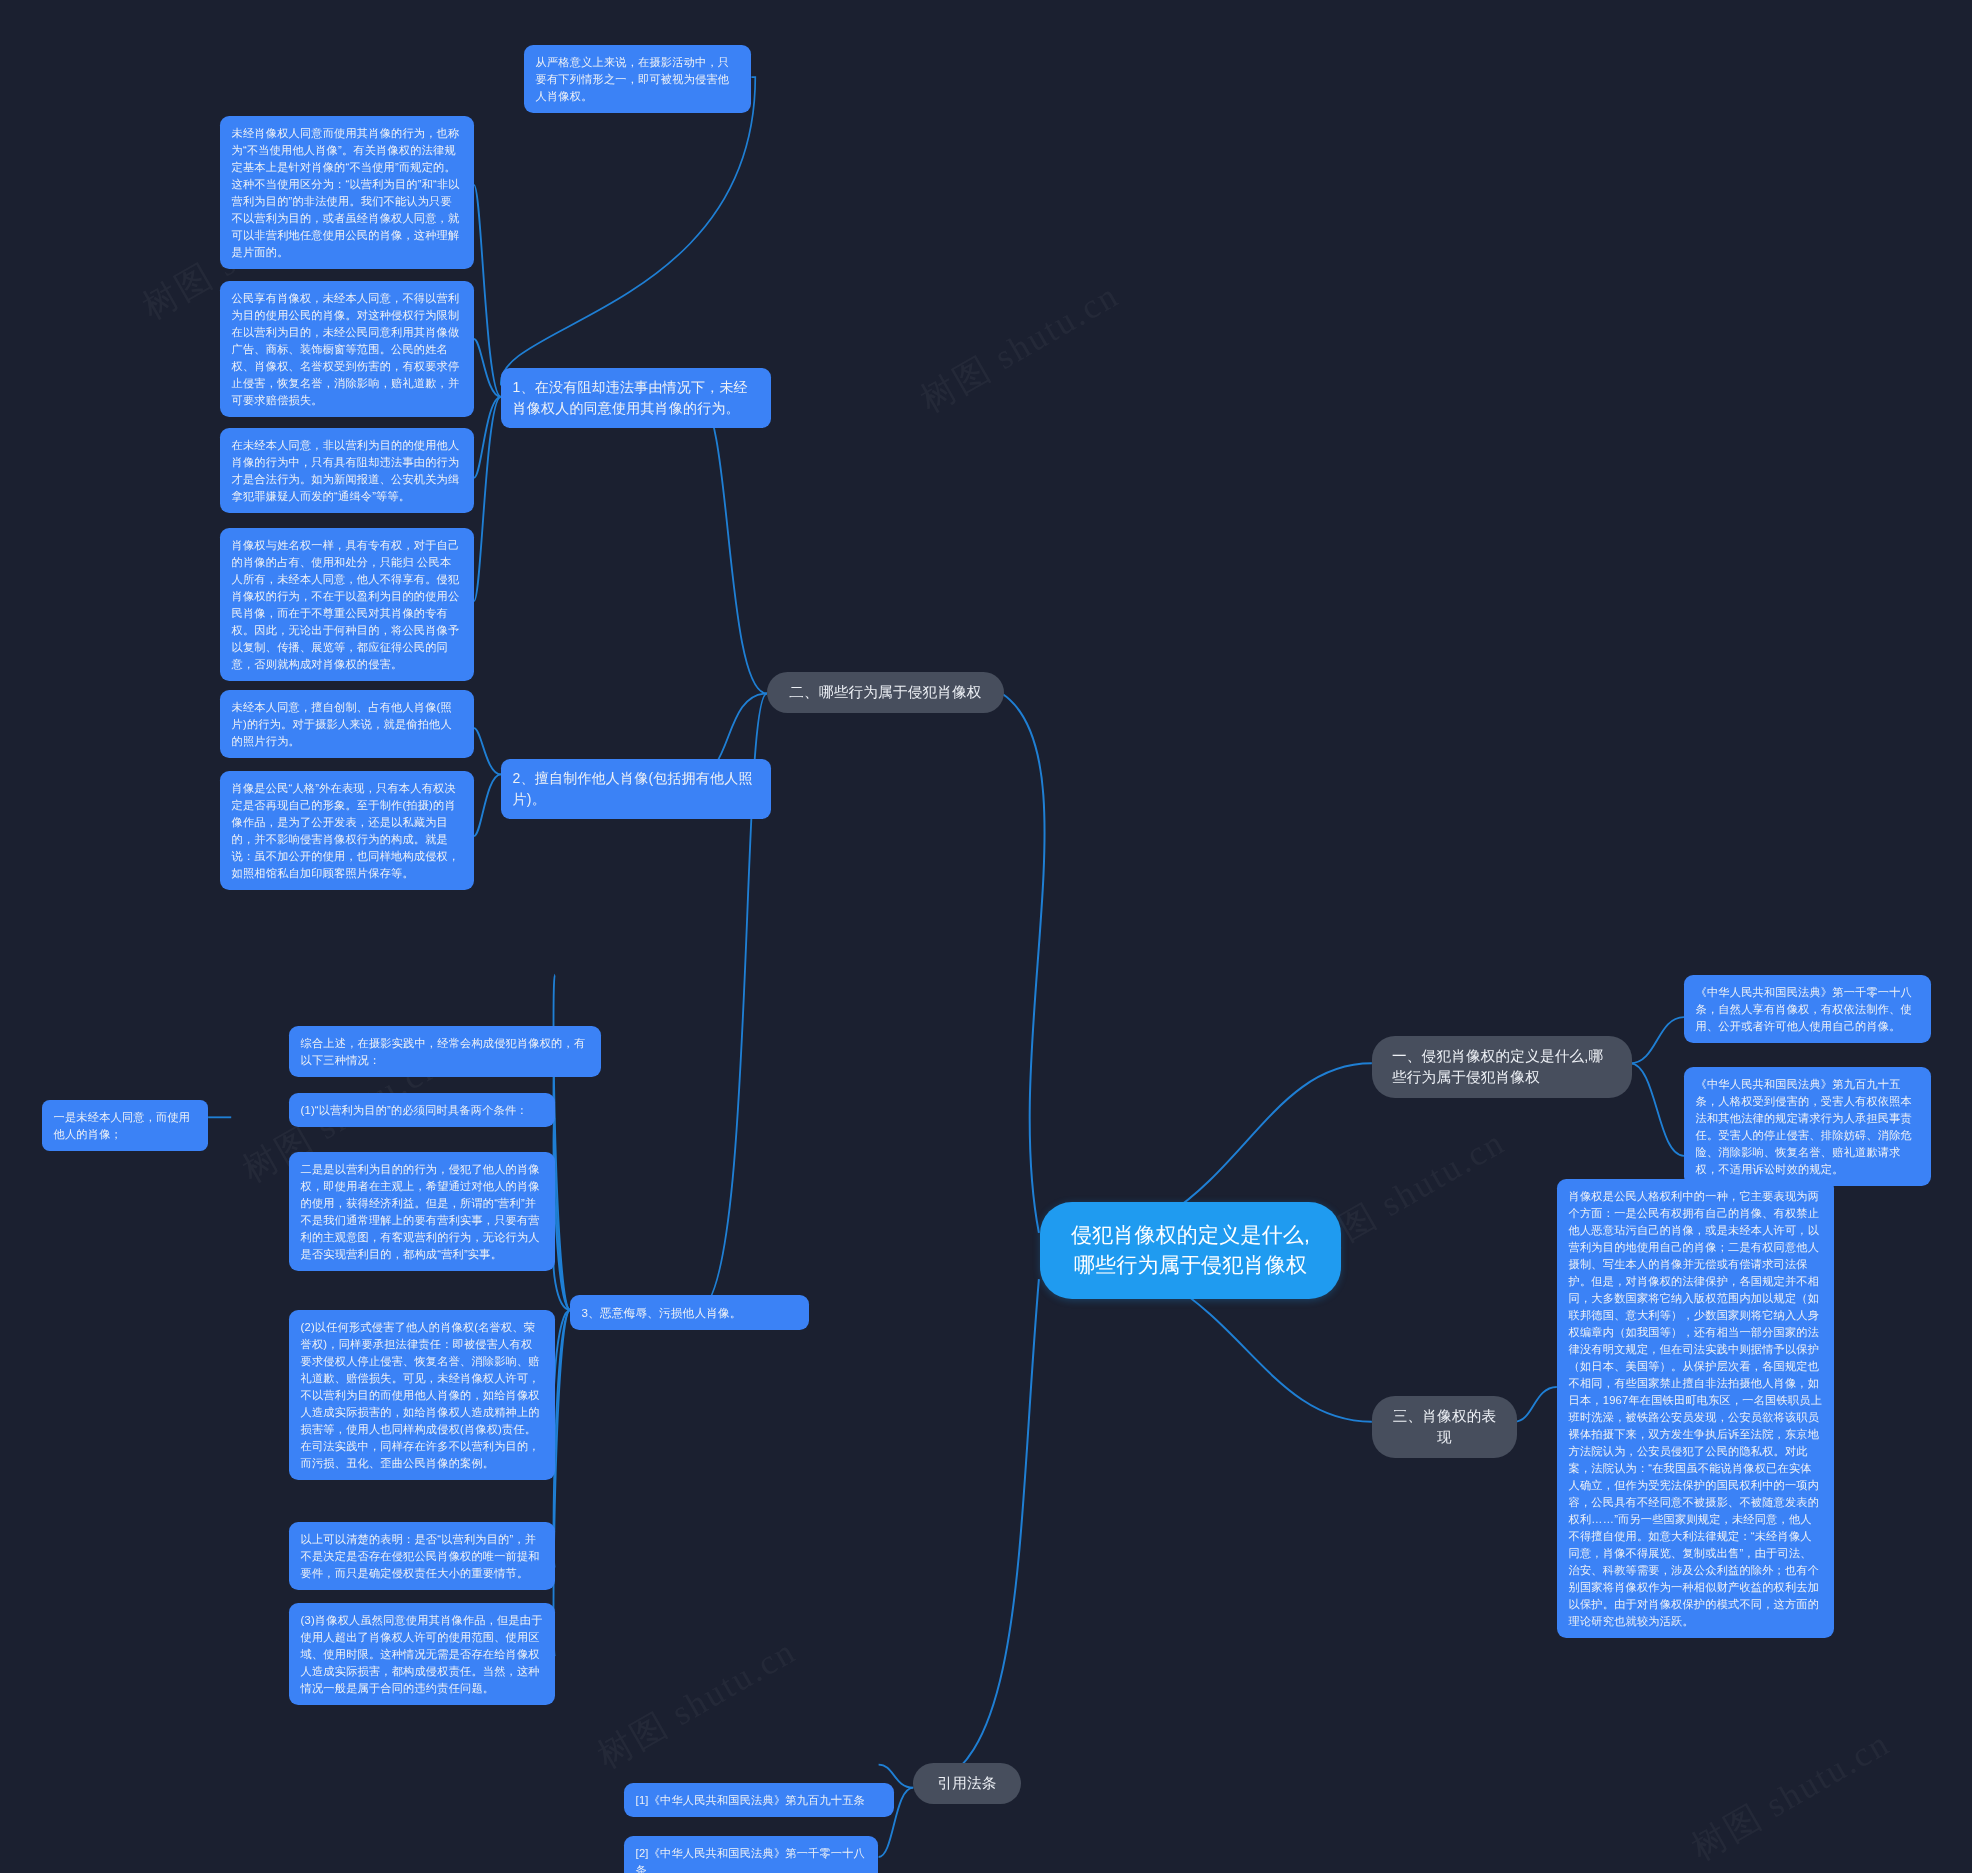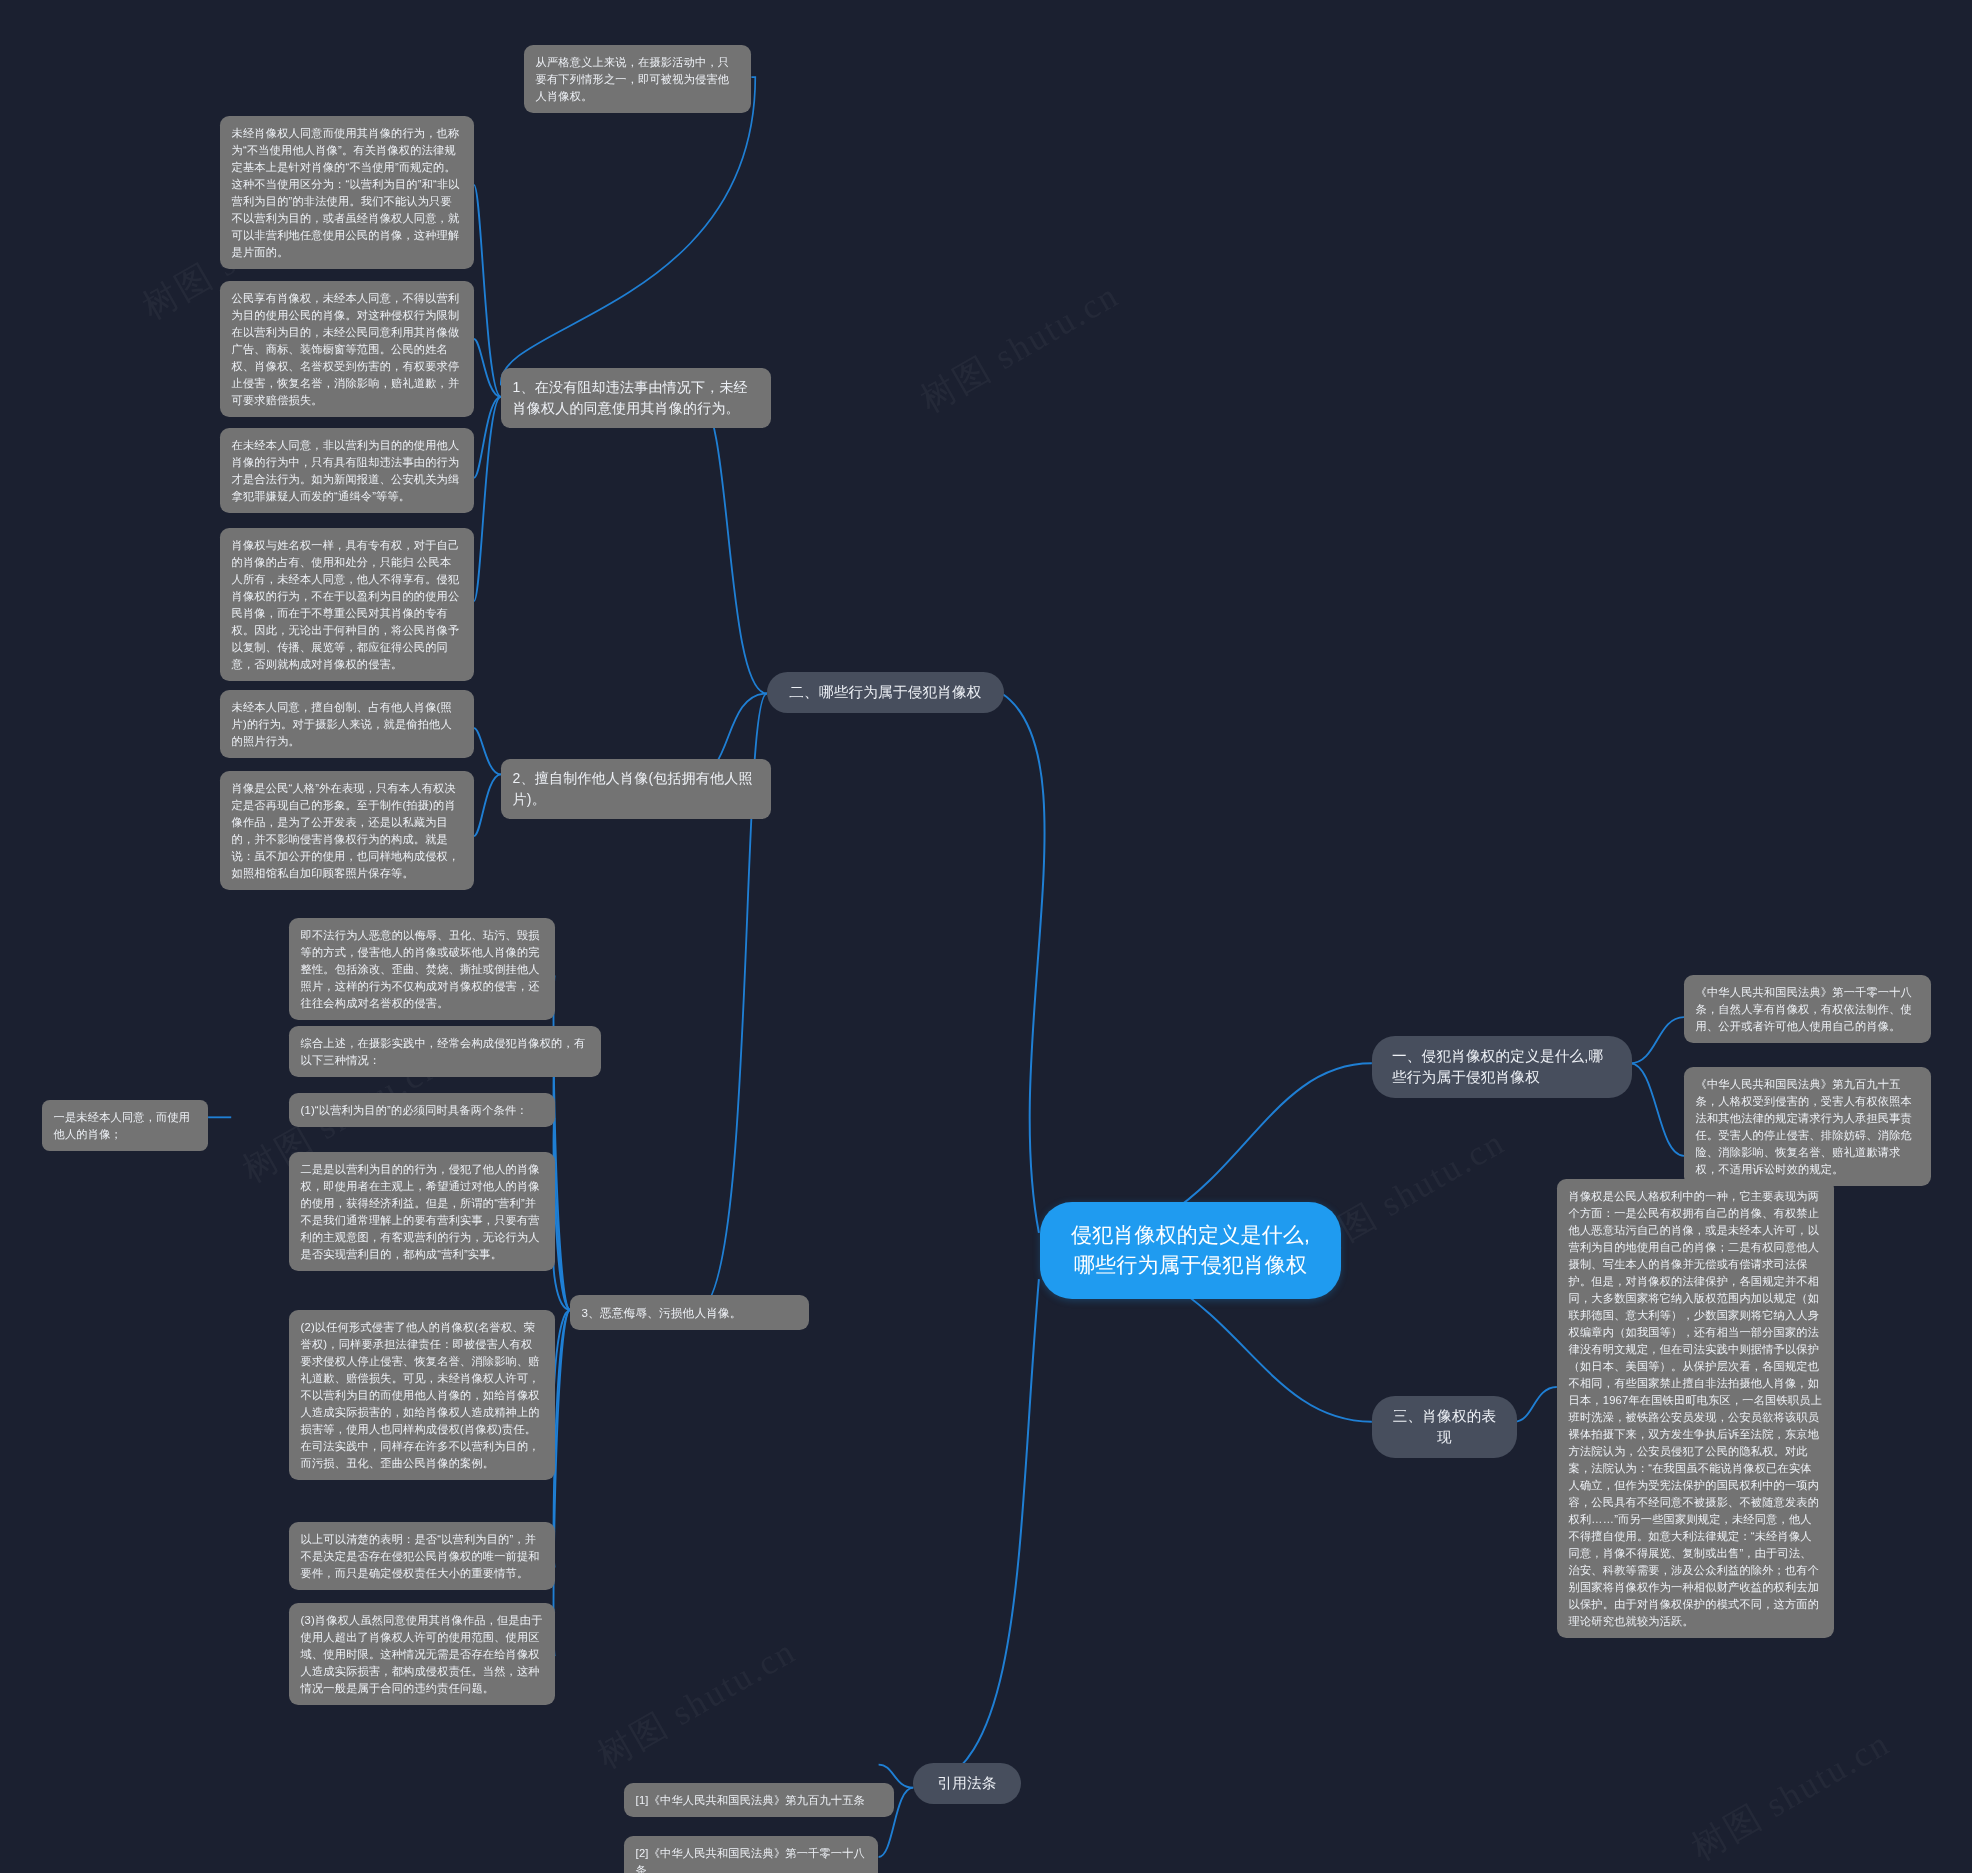--- a/index.html
+++ b/index.html
@@ -30,21 +30,21 @@
     background: #4a5160;
     color: #eef1f6;
     border-radius: 10.8px;
     padding: 8.5px 11.6px;
     line-height: 1.52;
     letter-spacing: 0.2px;
     text-align: left;
     z-index: 5;
   }
   .node.leaf {
-    background: #737373;
+    background: #3b82f6;
     font-size: 11.2px;
     border-radius: 9.2px;
   }
   .node.branch {
     background: #474e5d;
     border-radius: 23px;
     font-size: 14.6px;
     padding: 10px 20px;
     line-height: 1.45;
   }
@@ -151,21 +151,20 @@
   <div class="node leaf" style="left:220px; top:281px; width:254px;">公民享有肖像权，未经本人同意，不得以营利为目的使用公民的肖像。对这种侵权行为限制在以营利为目的，未经公民同意利用其肖像做广告、商标、装饰橱窗等范围。公民的姓名权、肖像权、名誉权受到伤害的，有权要求停止侵害，恢复名誉，消除影响，赔礼道歉，并可要求赔偿损失。</div>
 
   <div class="node leaf" style="left:220px; top:428px; width:254px;">在未经本人同意，非以营利为目的的使用他人肖像的行为中，只有具有阻却违法事由的行为才是合法行为。如为新闻报道、公安机关为缉拿犯罪嫌疑人而发的“通缉令”等等。</div>
 
   <div class="node leaf" style="left:220px; top:528px; width:254px;">肖像权与姓名权一样，具有专有权，对于自己的肖像的占有、使用和处分，只能归 公民本人所有，未经本人同意，他人不得享有。侵犯肖像权的行为，不在于以盈利为目的的使用公民肖像，而在于不尊重公民对其肖像的专有权。因此，无论出于何种目的，将公民肖像予以复制、传播、展览等，都应征得公民的同意，否则就构成对肖像权的侵害。</div>
 
   <div class="node leaf" style="left:220px; top:690px; width:254px;">未经本人同意，擅自创制、占有他人肖像(照片)的行为。对于摄影人来说，就是偷拍他人的照片行为。</div>
 
   <div class="node leaf" style="left:220px; top:771px; width:254px;">肖像是公民“人格”外在表现，只有本人有权决定是否再现自己的形象。至于制作(拍摄)的肖像作品，是为了公开发表，还是以私藏为目的，并不影响侵害肖像权行为的构成。就是说：虽不加公开的使用，也同样地构成侵权，如照相馆私自加印顾客照片保存等。</div>
 
-  <div class="node leaf" style="left:289px; top:918px; width:266px;">即不法行为人恶意的以侮辱、丑化、玷污、毁损等的方式，侵害他人的肖像或破坏他人肖像的完整性。包括涂改、歪曲、焚烧、撕扯或倒挂他人照片，这样的行为不仅构成对肖像权的侵害，还往往会构成对名誉权的侵害。</div>
 
   <div class="node leaf" style="left:289px; top:1026px; width:312px;font-family:Liberation Serif, serif;">综合上述，在摄影实践中，经常会构成侵犯肖像权的，有以下三种情况：</div>
 
   <div class="node leaf" style="left:289px; top:1093px; width:266px;">(1)“以营利为目的”的必须同时具备两个条件：</div>
 
   <div class="node leaf" style="left:42px; top:1100px; width:166px; border-radius:7.7px;">一是未经本人同意，而使用他人的肖像；</div>
 
   <div class="node leaf" style="left:289px; top:1152px; width:266px;">二是是以营利为目的的行为，侵犯了他人的肖像权，即使用者在主观上，希望通过对他人的肖像的使用，获得经济利益。但是，所谓的“营利”并不是我们通常理解上的要有营利实事，只要有营利的主观意图，有客观营利的行为，无论行为人是否实现营利目的，都构成“营利”实事。</div>
 
   <div class="node leaf" style="left:289px; top:1310px; width:266px;">(2)以任何形式侵害了他人的肖像权(名誉权、荣誉权)，同样要承担法律责任：即被侵害人有权要求侵权人停止侵害、恢复名誉、消除影响、赔礼道歉、赔偿损失。可见，未经肖像权人许可，不以营利为目的而使用他人肖像的，如给肖像权人造成实际损害的，如给肖像权人造成精神上的损害等，使用人也同样构成侵权(肖像权)责任。在司法实践中，同样存在许多不以营利为目的，而污损、丑化、歪曲公民肖像的案例。</div>

